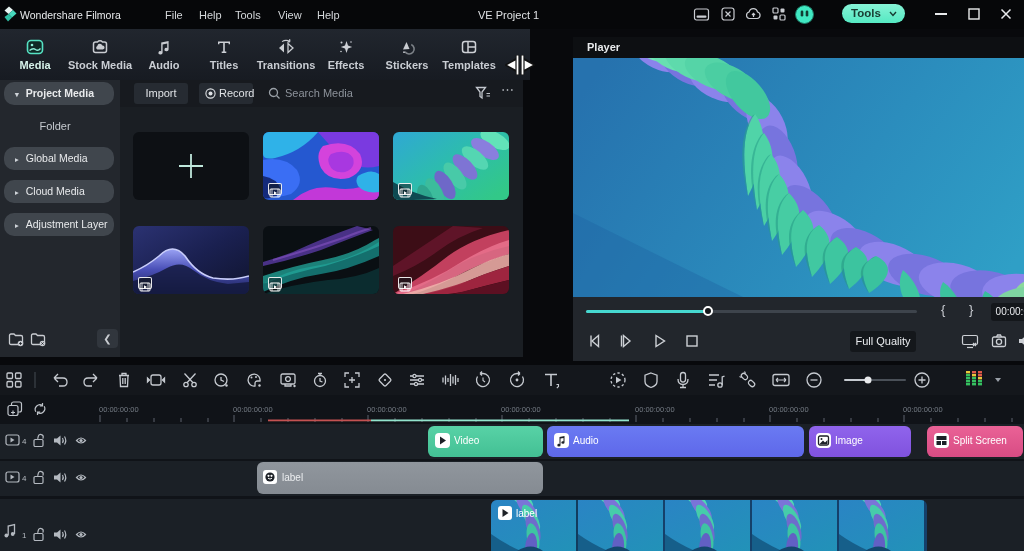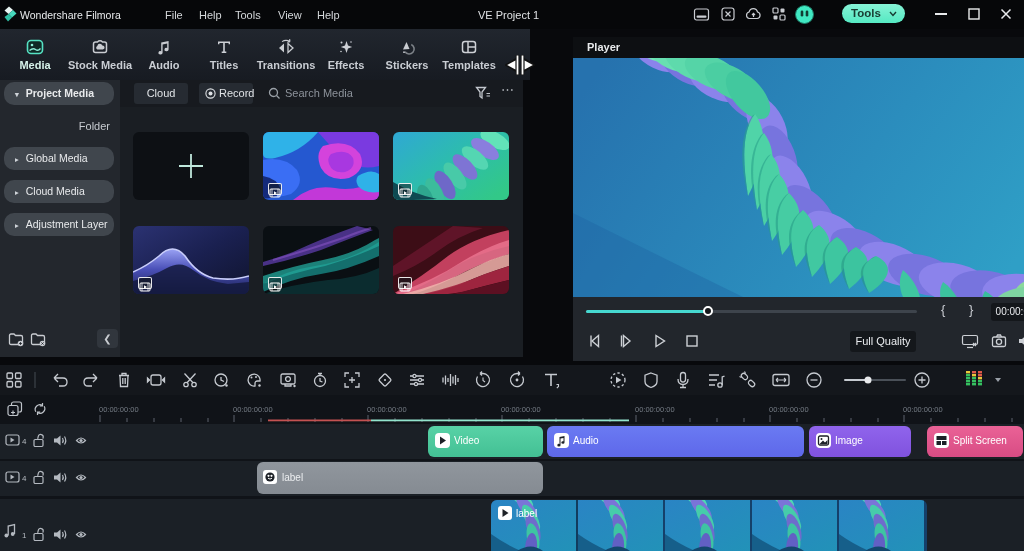--- a/index.html
+++ b/index.html
@@ -124,39 +124,39 @@
     </svg>Stickers</div>
   <div class="tab" style="left:437px;width:64px">
     <svg width="18" height="18" viewBox="0 0 18 18" fill="none" stroke="#cdd0d5" stroke-width="1.5">
       <rect x="2.5" y="3.5" width="13" height="11" rx="2.5"></rect>
       <path d="M8 4 L8 14 M8 9 L15 9"></path>
     </svg>Templates</div>
 </div>
 
 <div id="sidebar" class="abs">
   <div class="sbtn" style="top:2px;font-weight:bold"><span class="car">▾</span>Project Media</div>
-  <div class="abs" style="left:0;top:40px;width:110px;text-align:right;color:#c6cacf;font-size:11px">Folder</div>
+  <div class="abs" style="left:0;top:40px;width:110px;text-align:center;color:#c6cacf;font-size:11px">Folder</div>
   <div class="sbtn" style="top:67px"><span class="car">▸</span>Global Media</div>
   <div class="sbtn" style="top:100px"><span class="car">▸</span>Cloud Media</div>
   <div class="sbtn" style="top:133px"><span class="car">▸</span>Adjustment Layer</div>
   <svg class="abs" style="left:8px;top:252px" width="17" height="15" viewBox="0 0 17 15" fill="none" stroke="#c9ccd1" stroke-width="1.3">
     <path d="M1.5 3.5 Q1.5 2 3 2 L6 2 L7.5 3.5 L13 3.5 Q14.5 3.5 14.5 5 L14.5 11 Q14.5 12.5 13 12.5 L3 12.5 Q1.5 12.5 1.5 11 Z"></path>
     <circle cx="12.5" cy="11.5" r="2.8" fill="#c9ccd1" stroke="none"></circle>
     <path d="M12.5 10.2 L12.5 12.8 M11.2 11.5 L13.8 11.5" stroke="#23272d" stroke-width="1"></path>
   </svg>
   <svg class="abs" style="left:30px;top:252px" width="17" height="15" viewBox="0 0 17 15" fill="none" stroke="#c9ccd1" stroke-width="1.3">
     <path d="M1.5 3.5 Q1.5 2 3 2 L6 2 L7.5 3.5 L13 3.5 Q14.5 3.5 14.5 5 L14.5 11 Q14.5 12.5 13 12.5 L3 12.5 Q1.5 12.5 1.5 11 Z"></path>
     <circle cx="12.5" cy="11.5" r="2.8" fill="#c9ccd1" stroke="none"></circle>
     <path d="M11.5 10.5 L13.5 12.5 M13.5 10.5 L11.5 12.5" stroke="#23272d" stroke-width="1"></path>
   </svg>
   <div class="abs" style="left:97px;top:249px;width:21px;height:19px;background:#31363d;border-radius:4px;text-align:center;color:#c9ccd1;font-size:10px;line-height:19px">❮</div>
 </div>
 
 <div id="mediapanel" class="abs">
-  <div class="abs" style="left:14px;top:3px;width:54px;height:21px;background:#262b32;border-radius:3px;text-align:center;line-height:21px;color:#dfe2e5;font-size:11px">Cloud</div>
+  <div class="abs" style="left:14px;top:3px;width:54px;height:21px;background:#262b32;border-radius:3px;text-align:center;line-height:21px;color:#dfe2e5;font-size:11px">Import</div>
   <div class="abs" style="left:79px;top:3px;width:54px;height:21px;background:#262b32;border-radius:3px;color:#dfe2e5;font-size:11px;line-height:21px">
     <svg class="abs" style="left:6px;top:5px" width="11" height="11" viewBox="0 0 11 11">
         <circle cx="5.5" cy="5.5" r="4.6" fill="none" stroke="#dfe2e5" stroke-width="1.1"></circle>
         <circle cx="5.5" cy="5.5" r="2" fill="#dfe2e5"></circle>
       </svg>
     <span style="margin-left:20px">Record</span>
   </div>
   <svg class="abs" style="left:148px;top:7px" width="13" height="13" viewBox="0 0 13 13" fill="none" stroke="#9aa0a7" stroke-width="1.3">
       <circle cx="5.5" cy="5.5" r="4"></circle>
       <path d="M8.5 8.5 L11.5 11.5"></path>

